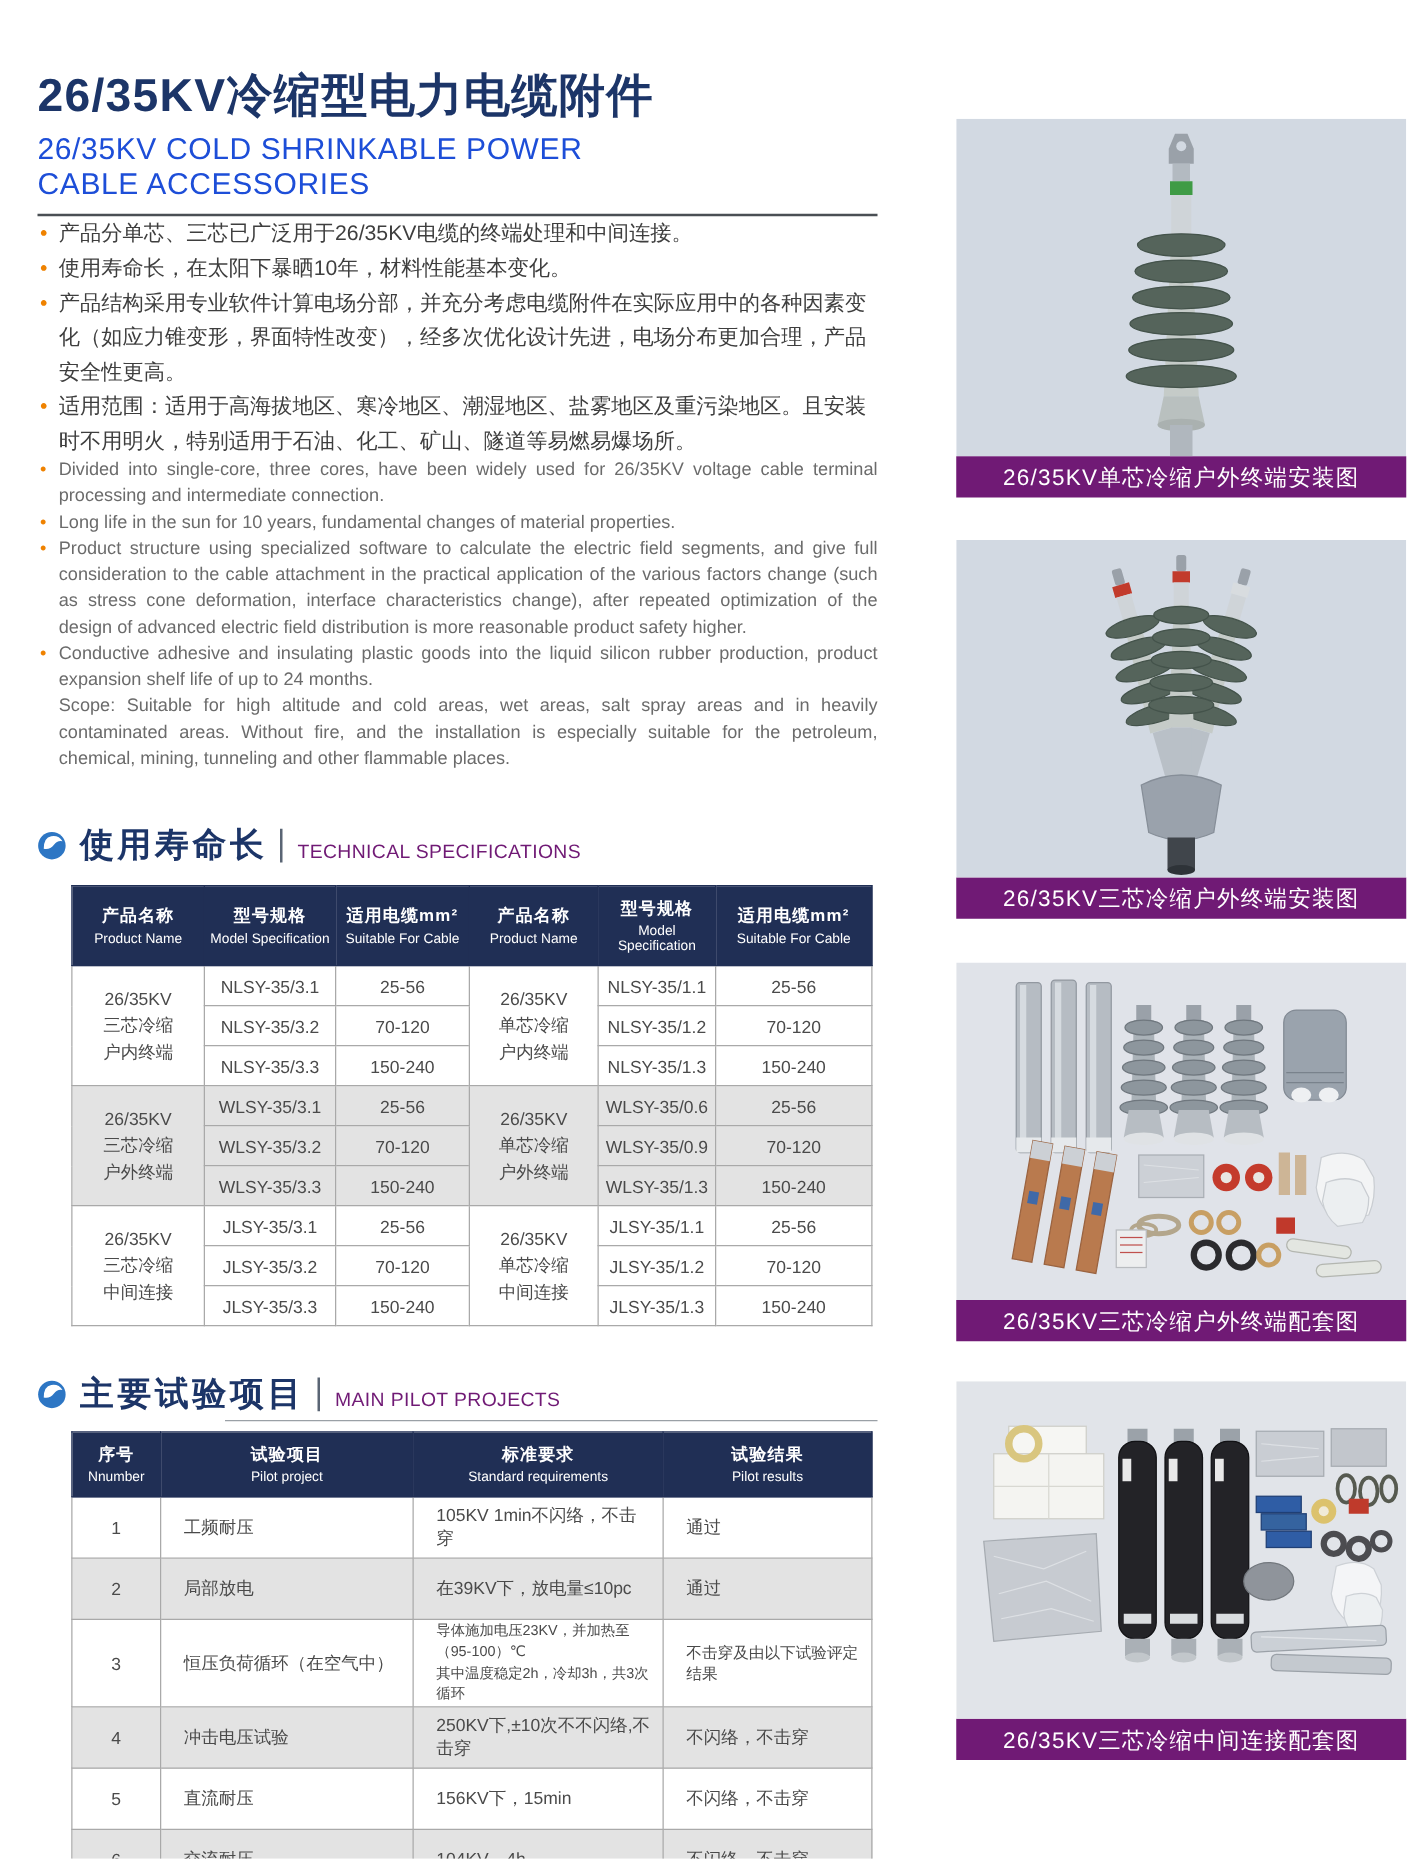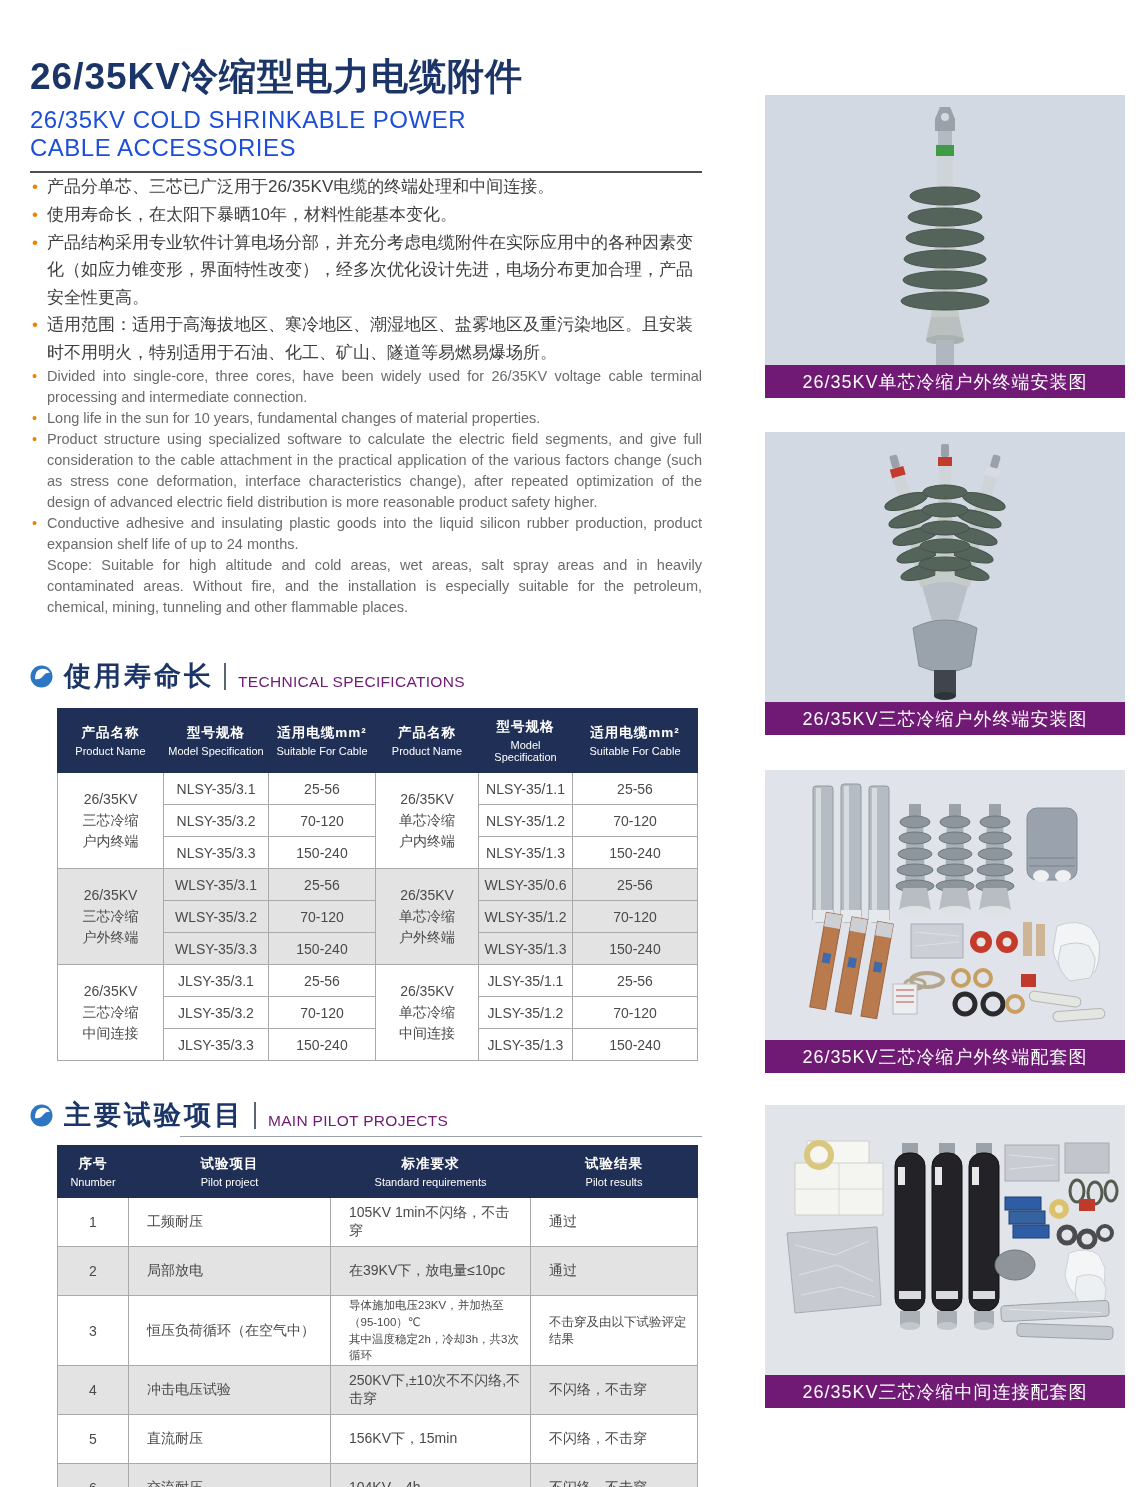--- a/index.html
+++ b/index.html
@@ -164,21 +164,21 @@
           <td>25-56</td>
           <td class="prod" rowspan="3">26/35KV
 单芯冷缩
 户外终端</td>
           <td>WLSY-35/0.6</td>
           <td>25-56</td>
         </tr>
         <tr class="shade">
           <td>WLSY-35/3.2</td>
           <td>70-120</td>
-          <td>WLSY-35/1.2</td>
+          <td>WLSY-35/0.9</td>
           <td>70-120</td>
         </tr>
         <tr class="shade">
           <td>WLSY-35/3.3</td>
           <td>150-240</td>
           <td>WLSY-35/1.3</td>
           <td>150-240</td>
         </tr>
         <tr>
           <td class="prod" rowspan="3">26/35KV

